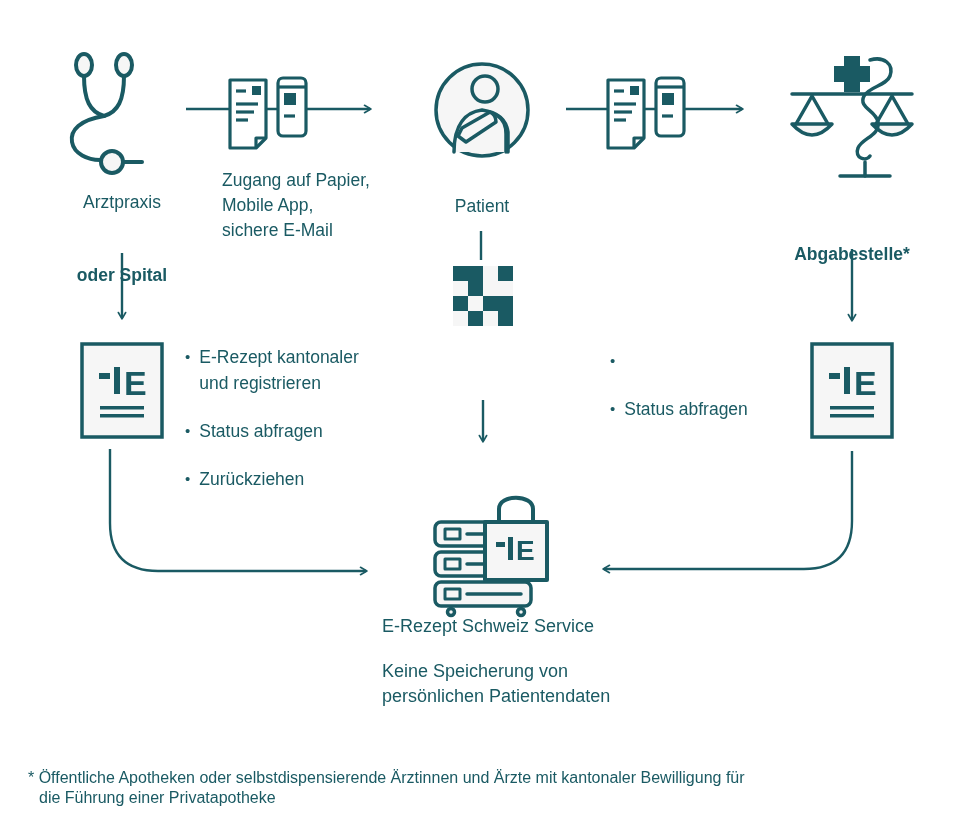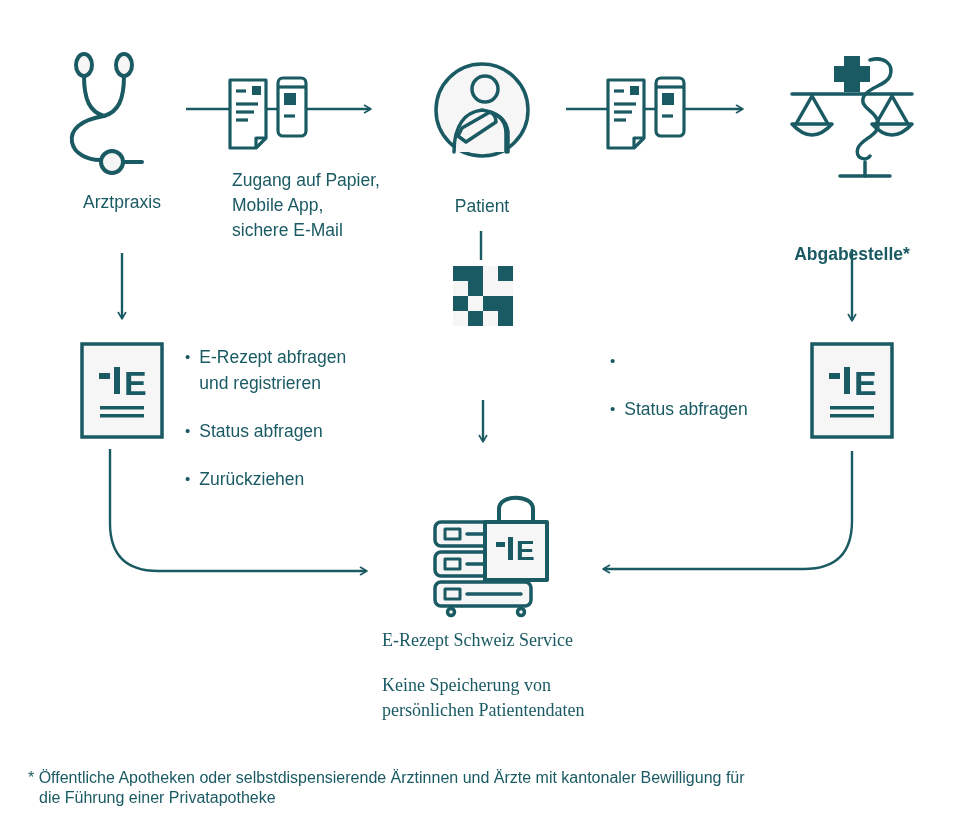--- a/index.html
+++ b/index.html
@@ -56,38 +56,39 @@
       <ellipse cx="66" cy="15" rx="8" ry="11" fill="#f6f6f6"></ellipse>
       <path d="M26,26 C26,50 32,62 46,66"></path>
       <path d="M66,26 C66,50 60,62 46,66"></path>
       <path d="M46,66 C22,70 12,80 14,92 C16,104 30,110 42,110"></path>
       <circle cx="54" cy="112" r="11" fill="#f6f6f6"></circle>
       <path d="M65,112 H84"></path>
     </g>
   </svg>
   <div class="abs lbl center" style="left:42px;top:190px;width:160px;">
     <span class="line">Arztpraxis</span>
+    <span class="line b">oder Spital</span>
   </div>
 
   <svg class="abs" style="left:226px;top:76px;" width="98" height="80" viewBox="0 0 98 80">
     <g stroke="#1A5A63" stroke-width="3.2" fill="#ffffff" stroke-linejoin="round">
       <path d="M4,4 H40 V62 L30,72 H4 Z"></path>
       <path d="M40,62 H30 V72" fill="none"></path>
       <rect x="26" y="10" width="9" height="9" fill="#1A5A63" stroke="none"></rect>
       <path d="M10,15 H20" fill="none"></path>
       <path d="M10,28 H32" fill="none"></path>
       <path d="M10,36 H28" fill="none"></path>
       <path d="M10,44 H22" fill="none"></path>
       <rect x="52" y="2" width="28" height="58" rx="5"></rect>
       <path d="M52,11 H80" fill="none"></path>
       <rect x="58" y="17" width="12" height="12" fill="#1A5A63" stroke="none"></rect>
       <path d="M58,40 H69" fill="none"></path>
     </g>
   </svg>
-  <div class="abs lbl" style="left:232px;top:168px;width:170px;">
+  <div class="abs lbl" style="left:222px;top:168px;width:170px;">
     <span class="line">Zugang auf Papier,</span>
     <span class="line">Mobile App,</span>
     <span class="line">sichere E-Mail</span>
   </div>
 
   <svg class="abs" style="left:432px;top:60px;" width="100" height="100" viewBox="0 0 100 100">
     <g stroke="#1A5A63" stroke-width="3.5" fill="#f6f6f6" stroke-linecap="round" stroke-linejoin="round">
       <circle cx="50" cy="50" r="46"></circle>
       <path d="M22,92 C22,64 34,52 50,50 C64,52 74,58 76,72 V92"></path>
       <path d="M66,56 C72,60 74,66 74,74 V92" fill="none"></path>
@@ -140,21 +141,21 @@
       <text x="44" y="53" font-family="Liberation Sans, sans-serif" font-size="34" font-weight="bold">E</text>
     </g>
     <rect x="20" y="64" width="44" height="3.5" fill="#1A5A63"></rect>
     <rect x="20" y="72" width="44" height="3.5" fill="#1A5A63"></rect>
   </svg>
 
   <div class="abs blist" style="left:185px;top:344px;width:200px;">
     <div class="bitem">
       <span class="bullet">•</span>
       <span>
-        <span class="line">E-Rezept abfragen</span>
+        <span class="line">E-Rezept kantonaler</span>
         <span class="line">und registrieren</span>
       </span>
     </div>
     <div class="bitem">
       <span class="bullet">•</span>
       <span class="line">Status abfragen</span>
     </div>
     <div class="bitem">
       <span class="bullet">•</span>
       <span class="line">Zurückziehen</span>
@@ -217,21 +218,21 @@
       <path d="M74,30 V17 C74,2 108,2 108,17 V30" fill="none" stroke-width="4"></path>
       <rect x="60" y="30" width="62" height="58" stroke-width="4"></rect>
     </g>
     <g fill="#1A5A63">
       <rect x="71" y="50" width="9" height="5"></rect>
       <rect x="83" y="45" width="5" height="23"></rect>
       <text x="91" y="68" font-family="Liberation Sans, sans-serif" font-size="28" font-weight="bold">E</text>
     </g>
   </svg>
 
-  <div class="abs service-text" style="left:382px;top:628px;width:320px;font-family:Liberation Serif, serif;">
+  <div class="abs service-text" style="left:382px;top:614px;width:320px;">
     <div class="service-title">E-Rezept Schweiz Service</div>
     <span class="line">Keine Speicherung von</span>
     <span class="line">persönlichen Patientendaten</span>
   </div>
 
   <div class="abs footnote" style="left:28px;top:768px;width:930px;">
     <span class="line">* Öffentliche Apotheken oder selbstdispensierende Ärztinnen und Ärzte mit kantonaler Bewilligung für</span>
     <span class="line" style="padding-left:11px;">die Führung einer Privatapotheke</span>
   </div>
 

